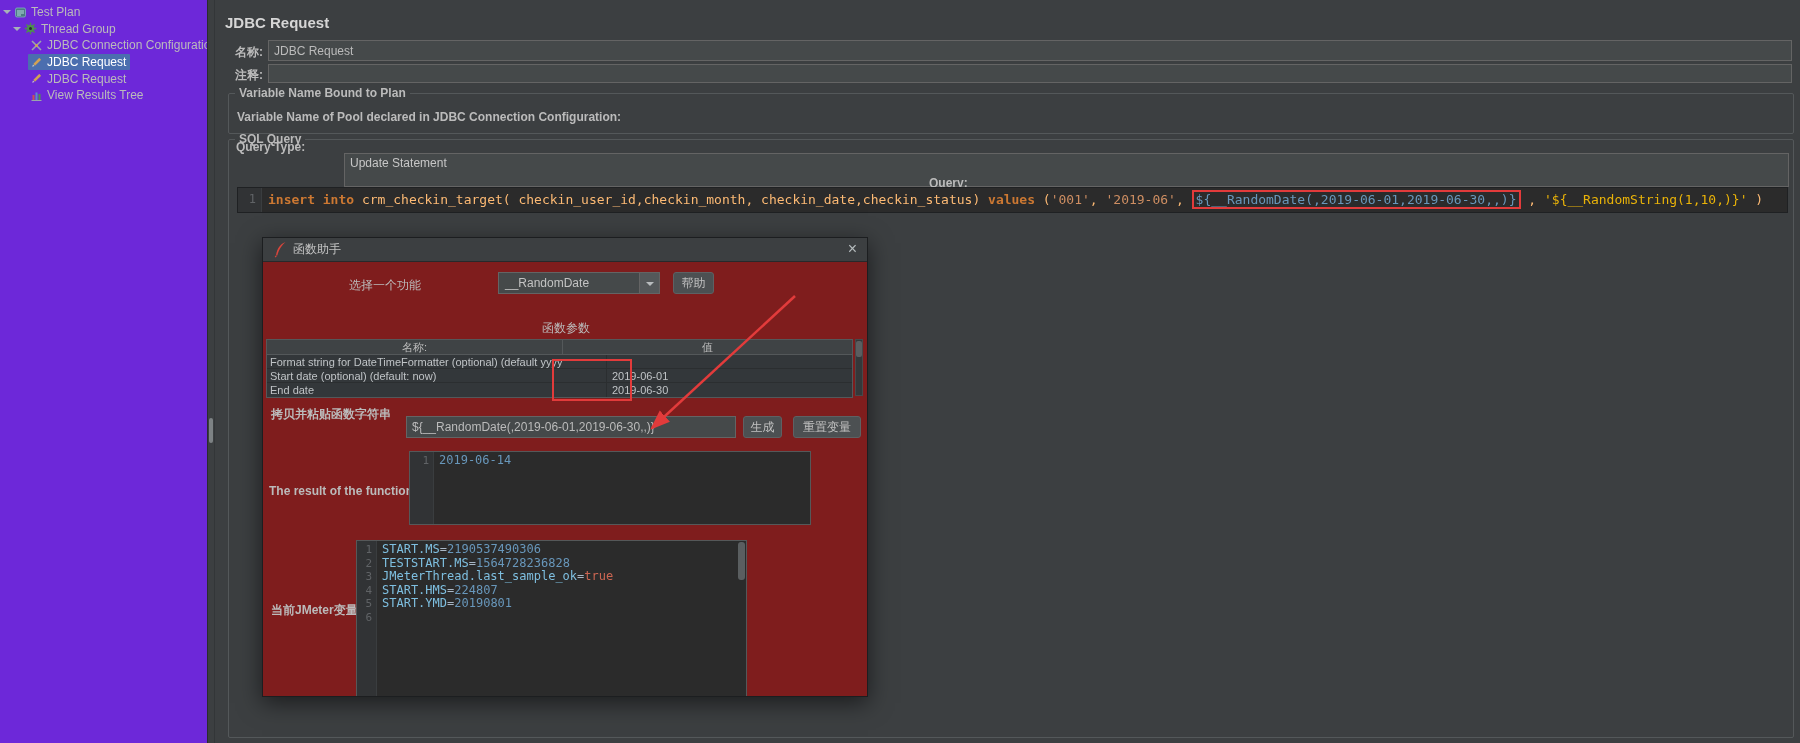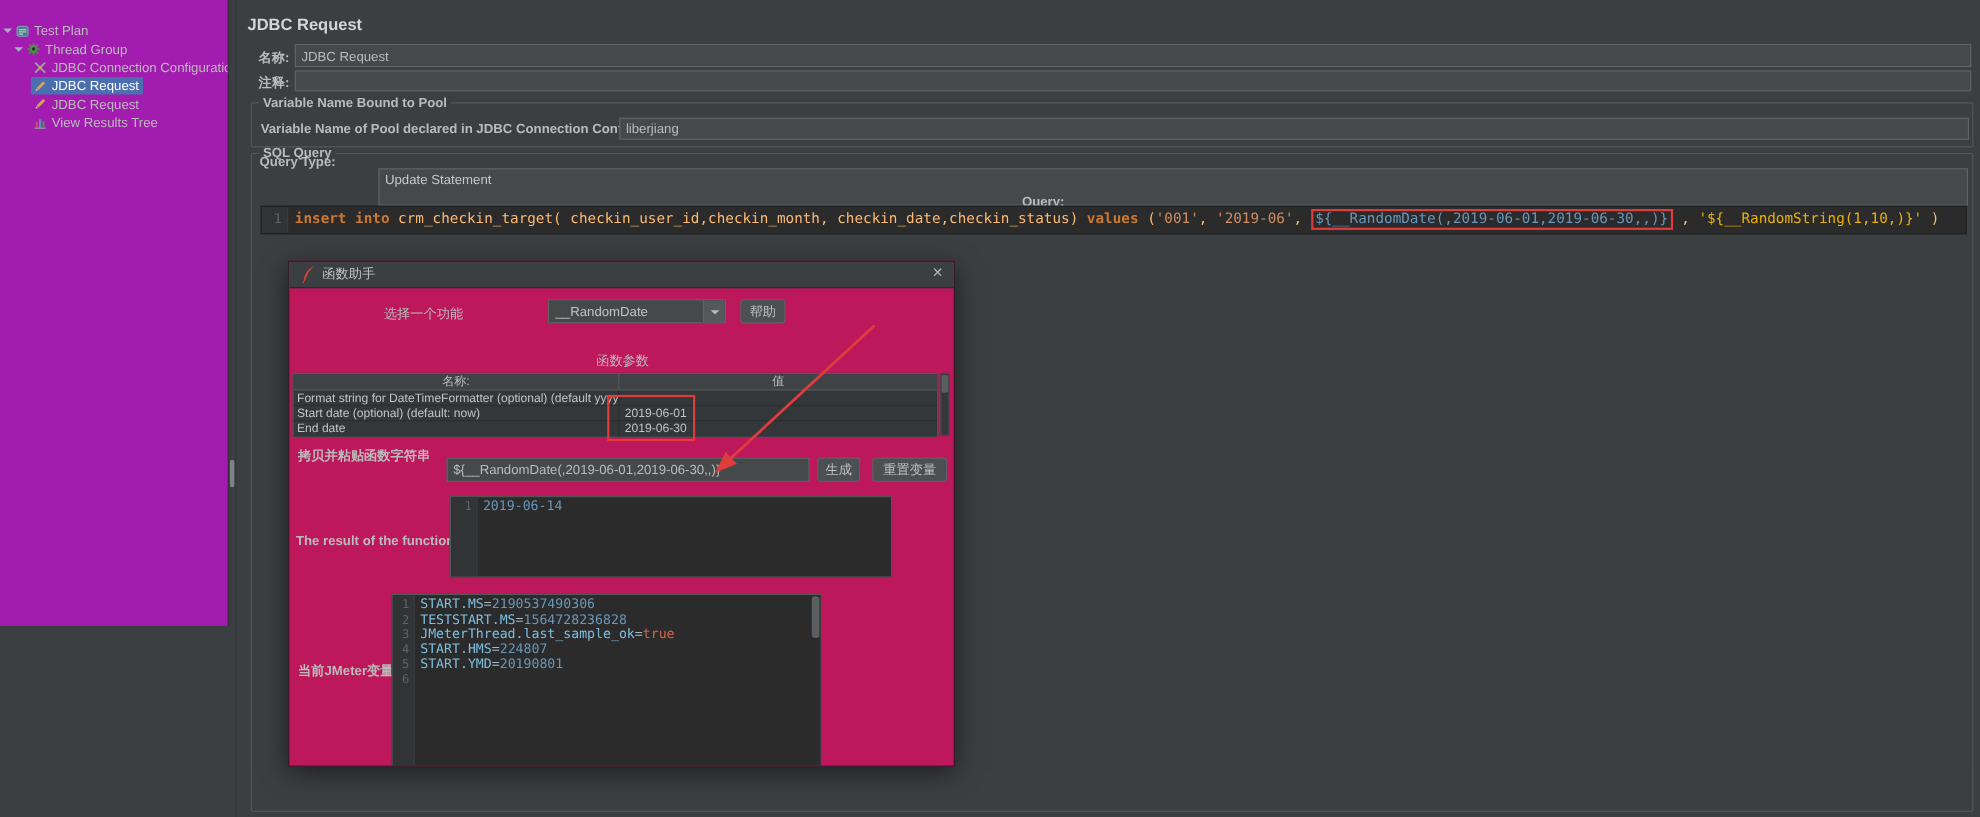--- a/index.html
+++ b/index.html
@@ -1,22 +1,22 @@
 <!DOCTYPE html>
 <html><head>
 <meta charset="utf-8">
 <style>
   * { margin:0; padding:0; box-sizing:border-box; }
   html,body { width:1800px; height:743px; overflow:hidden; background:#3c3f41;
     font-family:"Liberation Sans","DejaVu Sans",sans-serif; font-size:12px; color:#bbbbbb; }
   #app { position:relative; width:1800px; height:743px; background:#3c3f41; overflow:hidden; }
 
   
-  #tree-panel { position:absolute; left:0; top:0; width:208px; height:569px; background:#a21caf;
-    border-right:1px solid #2a2c2e; padding-top:20px; overflow:hidden; }
+  #tree-panel { position:absolute; left:0; top:0; width:208px; height:743px; background:#6d28d9;
+    border-right:1px solid #2a2c2e; padding-top:4px; overflow:hidden; }
   .tree-row { display:flex; align-items:center; height:16.6px; white-space:nowrap; cursor:default; }
   .expander { width:10px; display:inline-flex; justify-content:center; align-items:center; }
   .expander::after { content:''; border:4px solid transparent; border-top-color:#a7b1b8; margin-top:4px; }
   .rowc { display:flex; align-items:center; gap:4px; padding:1px 4px 1px 2px; border-radius:1px; }
   .rowc.selected { background:#4b6eaf; }
   .rowc.selected .tlabel { color:#ffffff; }
   .ticon { width:13px; height:13px; display:inline-flex; }
   .tlabel { color:#bbbbbb; font-size:12px; }
 
   #splitter { position:absolute; left:208px; top:0; width:7px; height:743px; background:#3c3f41;
@@ -40,21 +40,21 @@
   #sql-gutter { width:24px; padding:4px 5px 0 0; font-size:12px; }
   #sql-code-text { flex:1; white-space:nowrap; padding:4px 0 0 6px; font-size:13px; overflow:hidden; }
   .tok-kw { color:#cc7832; font-weight:bold; }
   .tok-plain { color:#fdba74; }
   .tok-str { color:#ce8e62; }
   .tok-str2 { color:#eab308; }
   .tok-var { color:#6897bb; }
   .redbox { display:inline-block; border:2px solid #e23b3b; padding:0 2px; margin:-3px 0; }
 
   
-  #dialog { position:absolute; left:262px; top:237px; width:606px; height:460px; background:#be185d;
+  #dialog { position:absolute; left:262px; top:237px; width:606px; height:460px; background:#7f1d1d;
     border:1px solid #1c1e20; box-shadow:0 6px 22px rgba(0,0,0,0.55); overflow:hidden; }
   #dialog-titlebar { position:absolute; left:0; top:0; right:0; height:24px; background:#3c3f41;
     border-bottom:1px solid #27292b; display:flex; align-items:center; }
   #dialog-title { margin-left:6px; color:#c3c3c3; font-size:12px; }
   #dialog-close { position:absolute; right:10px; top:2px; font-size:16px; color:#b6bcbe; cursor:default; }
   .dlabel { position:absolute; color:#bbbbbb; font-weight:bold; white-space:nowrap; }
   .combo { position:absolute; background:#45494a; border:1px solid #646464; display:flex; }
   .combo-text { flex:1; padding:3px 6px; font-size:12px; color:#c3c3c3; overflow:hidden; white-space:nowrap; }
   .combo-arrow { width:20px; background:#54585a; border-left:1px solid #646464; display:flex; align-items:center; justify-content:center; }
   .combo-arrow::after { content:''; border:4px solid transparent; border-top-color:#b8bcbe; margin-top:5px; }
@@ -62,21 +62,21 @@
     font-size:12px; display:flex; align-items:center; justify-content:center; cursor:default; }
 
   #params-title { position:absolute; top:82px; left:0; width:606px; text-align:center; color:#bbbbbb; }
   #params-table { position:absolute; left:3px; top:101px; width:587px; background:#33373a; border:1px solid #54585a; }
   .pthead { display:flex; height:15px; background:#3f4345; border-bottom:1px solid #54585a; font-size:11px; color:#bbbbbb; }
   .pthead .hc1 { width:295px; text-align:center; line-height:15px; }
   .pthead .hc2 { flex:1; text-align:center; line-height:15px; border-left:1px solid #54585a; }
   .ptrow { display:flex; height:14px; border-bottom:1px solid #2b2e30; font-size:11px; }
   .ptrow:last-child { border-bottom:none; }
   .ptname { width:295px; padding:1px 0 0 3px; color:#c0c4c7; white-space:nowrap; overflow:hidden; }
-  .ptvalue { flex:1; padding:1px 0 0 5px; color:#c0c4c7; border-left:1px solid #2b2e30; white-space:nowrap; overflow:hidden; }
+  .ptvalue { flex:1; padding:1px 0 0 5px; color:#c0c4c7; border-left:1px solid #2b2e30; white-space:nowrap; overflow:hidden;margin-left:44px; }
   #table-scroll { position:absolute; left:592px; top:101px; width:8px; height:57px; background:#34383a; border:1px solid #46494b; }
   #table-scroll-thumb { position:absolute; left:0px; top:1px; width:6px; height:16px; background:#5a5e60; border-radius:2px; }
 
   .code-editor { position:absolute; background:#2b2b2b; border:1px solid #555859; display:flex; overflow:hidden;
     font-family:"DejaVu Sans Mono","Liberation Mono",monospace; }
   .code-gutter { padding:2px 4px 0 0; font-size:11px; line-height:13.6px; }
   .code-content { flex:1; padding:2px 0 0 5px; font-size:12px; line-height:13.6px; overflow:hidden; position:relative; }
   .code-line { white-space:nowrap; }
   .vkey { color:#7ebfe0; }
   .veq { color:#a9b7c6; }
@@ -174,24 +174,23 @@
   <div id="main-panel">
     <div class="page-title">JDBC Request</div>
 
     <div class="flabel" style="left:20px; top:44px;">名称:</div>
     <input class="tfield" style="left: 53px; top: 40px; right: 8px; height: 21px;" value="JDBC Request">
 
     <div class="flabel" style="left:20px; top:67px;">注释:</div>
     <input class="tfield" style="left: 53px; top: 64px; right: 8px; height: 19px;" value="">
 
     <fieldset class="group" style="left:13px; right:6px; top:86px; height:48px;">
-      <legend>Variable Name Bound to Pool</legend>
+      <legend>Variable Name Bound to Plan</legend>
     </fieldset>
     <div class="flabel" style="left:22px; top:110px;">Variable Name of Pool declared in JDBC Connection Configuration:</div>
-    <input class="tfield" style="left: 348px; top: 107px; right: 10px; height: 20px;" value="liberjiang">
 
     <fieldset class="group" style="left:13px; right:6px; top:132px; height:606px;">
       <legend>SQL Query</legend>
     </fieldset>
     <div class="flabel" style="left:21px; top:140px; width:104px; text-align:left;">Query Type:</div>
     <div class="tfield" style="left:129px; top:153px; right:11px; height:34px; color:#c7c7c7;">Update Statement</div>
 
     <div class="flabel" style="left:714px; top:176px;">Query:</div>
 
     <div id="sql-editor">

